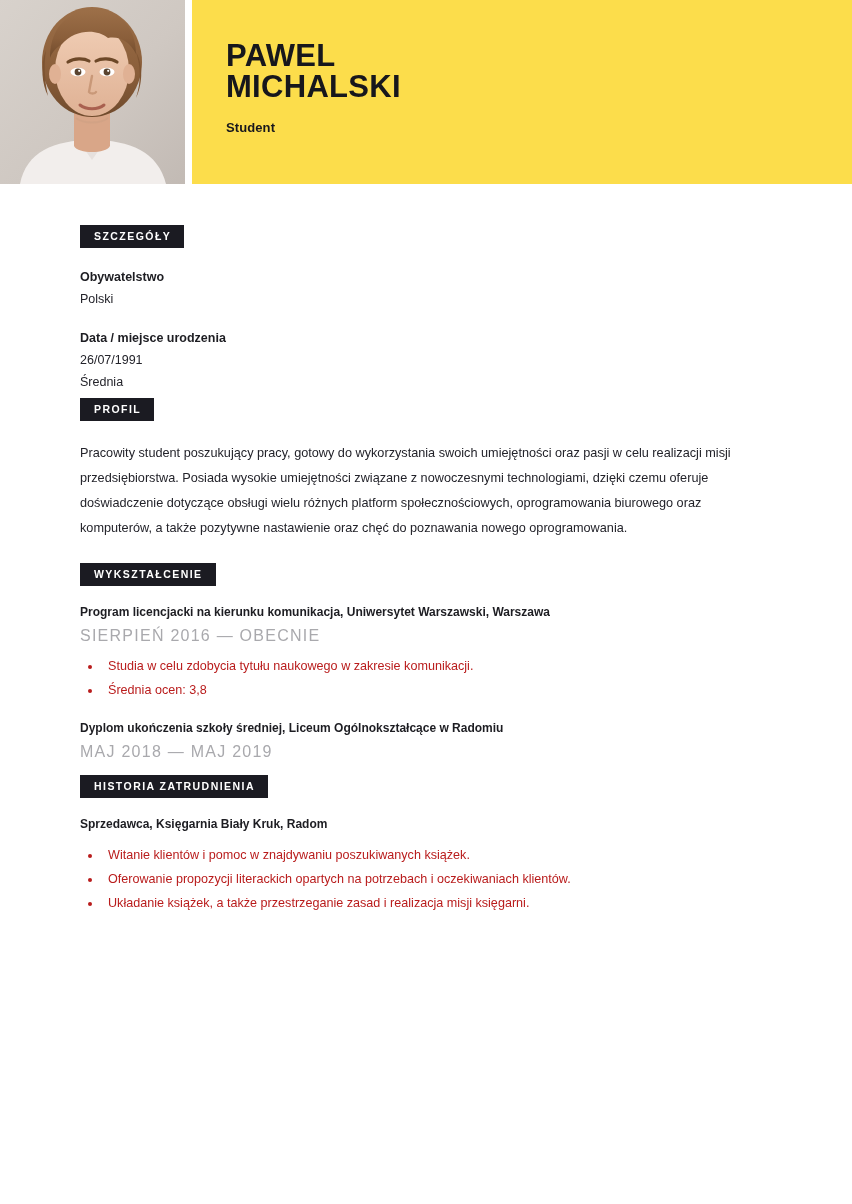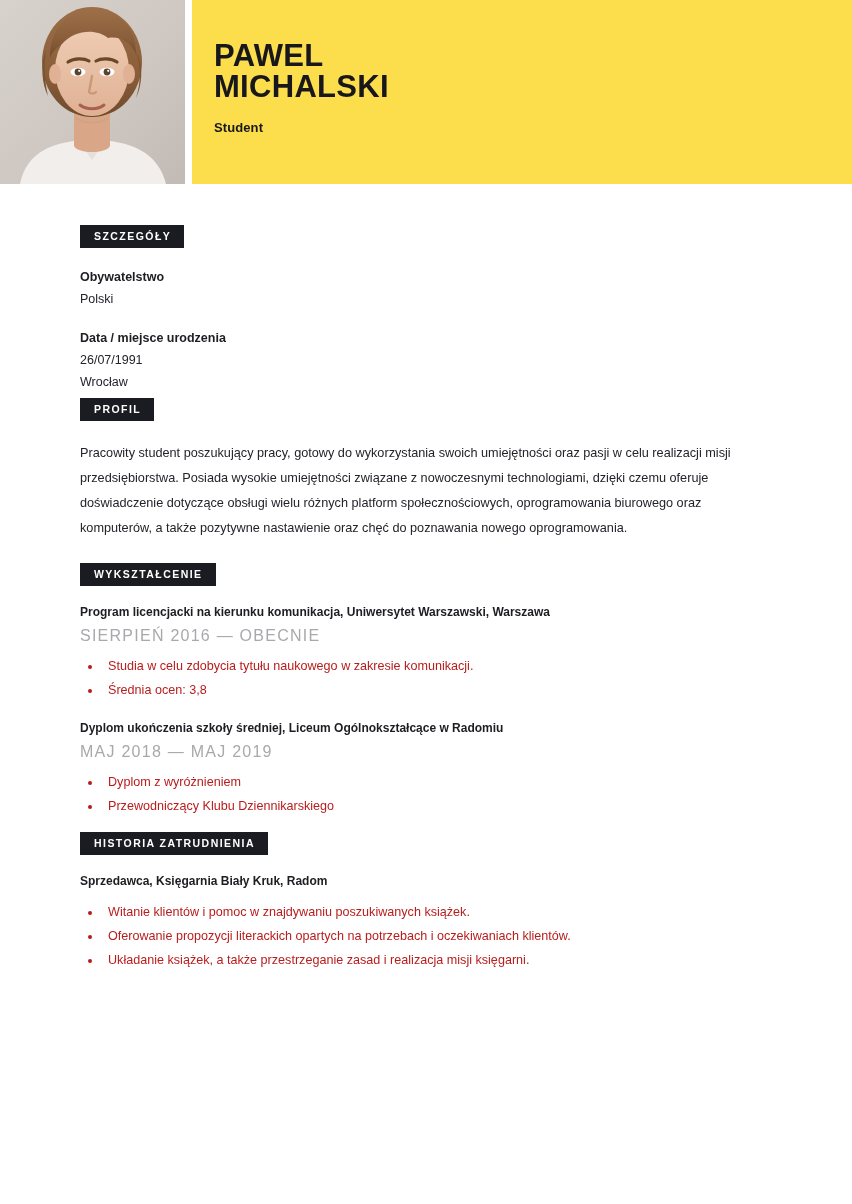--- a/index.html
+++ b/index.html
@@ -38,21 +38,21 @@
 
   .yellow-band {
     position:absolute;
     left:192px; top:0;
     width:660px; height:184px;
     background:#fcdd4b;
   }
 
   .name-block {
     position:absolute;
-    left:214px; top:40px;
+    left:226px; top:40px;
     width:520px;
   }
   .name-line {
     font-size:31px;
     font-weight:bold;
     letter-spacing:0.3px;
     line-height:31px;
     color:#17171c;
   }
   .job-title {
@@ -226,21 +226,21 @@
       <div class="two-col">
         <div class="col-right">
           <div class="field-label">Obywatelstwo</div>
           <div class="field-value">Polski</div>
         </div>
       </div>
 
       <div class="birth-block">
         <div class="field-label">Data / miejsce urodzenia</div>
         <div class="field-value">26/07/1991</div>
-        <div class="field-value">Wrocław</div>
+        <div class="field-value">Średnia</div>
       </div>
     </div>
 
     <div class="section">
       <div class="badge-row" style="margin-top:4px;">
         <span class="badge">PROFIL</span>
       </div>
       <p class="profile-text">Pracowity student poszukujący pracy, gotowy do wykorzystania swoich umiejętności oraz pasji w celu realizacji misji przedsiębiorstwa. Posiada wysokie umiejętności związane z nowoczesnymi technologiami, dzięki czemu oferuje doświadczenie dotyczące obsługi wielu różnych platform społecznościowych, oprogramowania biurowego oraz komputerów, a także pozytywne nastawienie oraz chęć do poznawania nowego oprogramowania.</p>
     </div>
 
@@ -256,24 +256,20 @@
         <div class="entry-date">SIERPIEŃ 2016 — OBECNIE</div>
         <ul class="bullets">
           <li>Studia w celu zdobycia tytułu naukowego w zakresie komunikacji.</li>
           <li>Średnia ocen: 3,8</li>
         </ul>
       </div>
 
       <div class="entry">
         <div class="entry-title">Dyplom ukończenia szkoły średniej, Liceum Ogólnokształcące w Radomiu</div>
         <div class="entry-date">MAJ 2018 — MAJ 2019</div>
-        <ul class="bullets">
-          <li>Dyplom z wyróżnieniem</li>
-          <li>Przewodniczący Klubu Dziennikarskiego</li>
-        </ul>
       </div>
     </div>
 
     <div class="gap-md"></div>
 
     <div class="section">
       <div class="badge-row">
         <span class="badge">HISTORIA ZATRUDNIENIA</span>
       </div>
 

